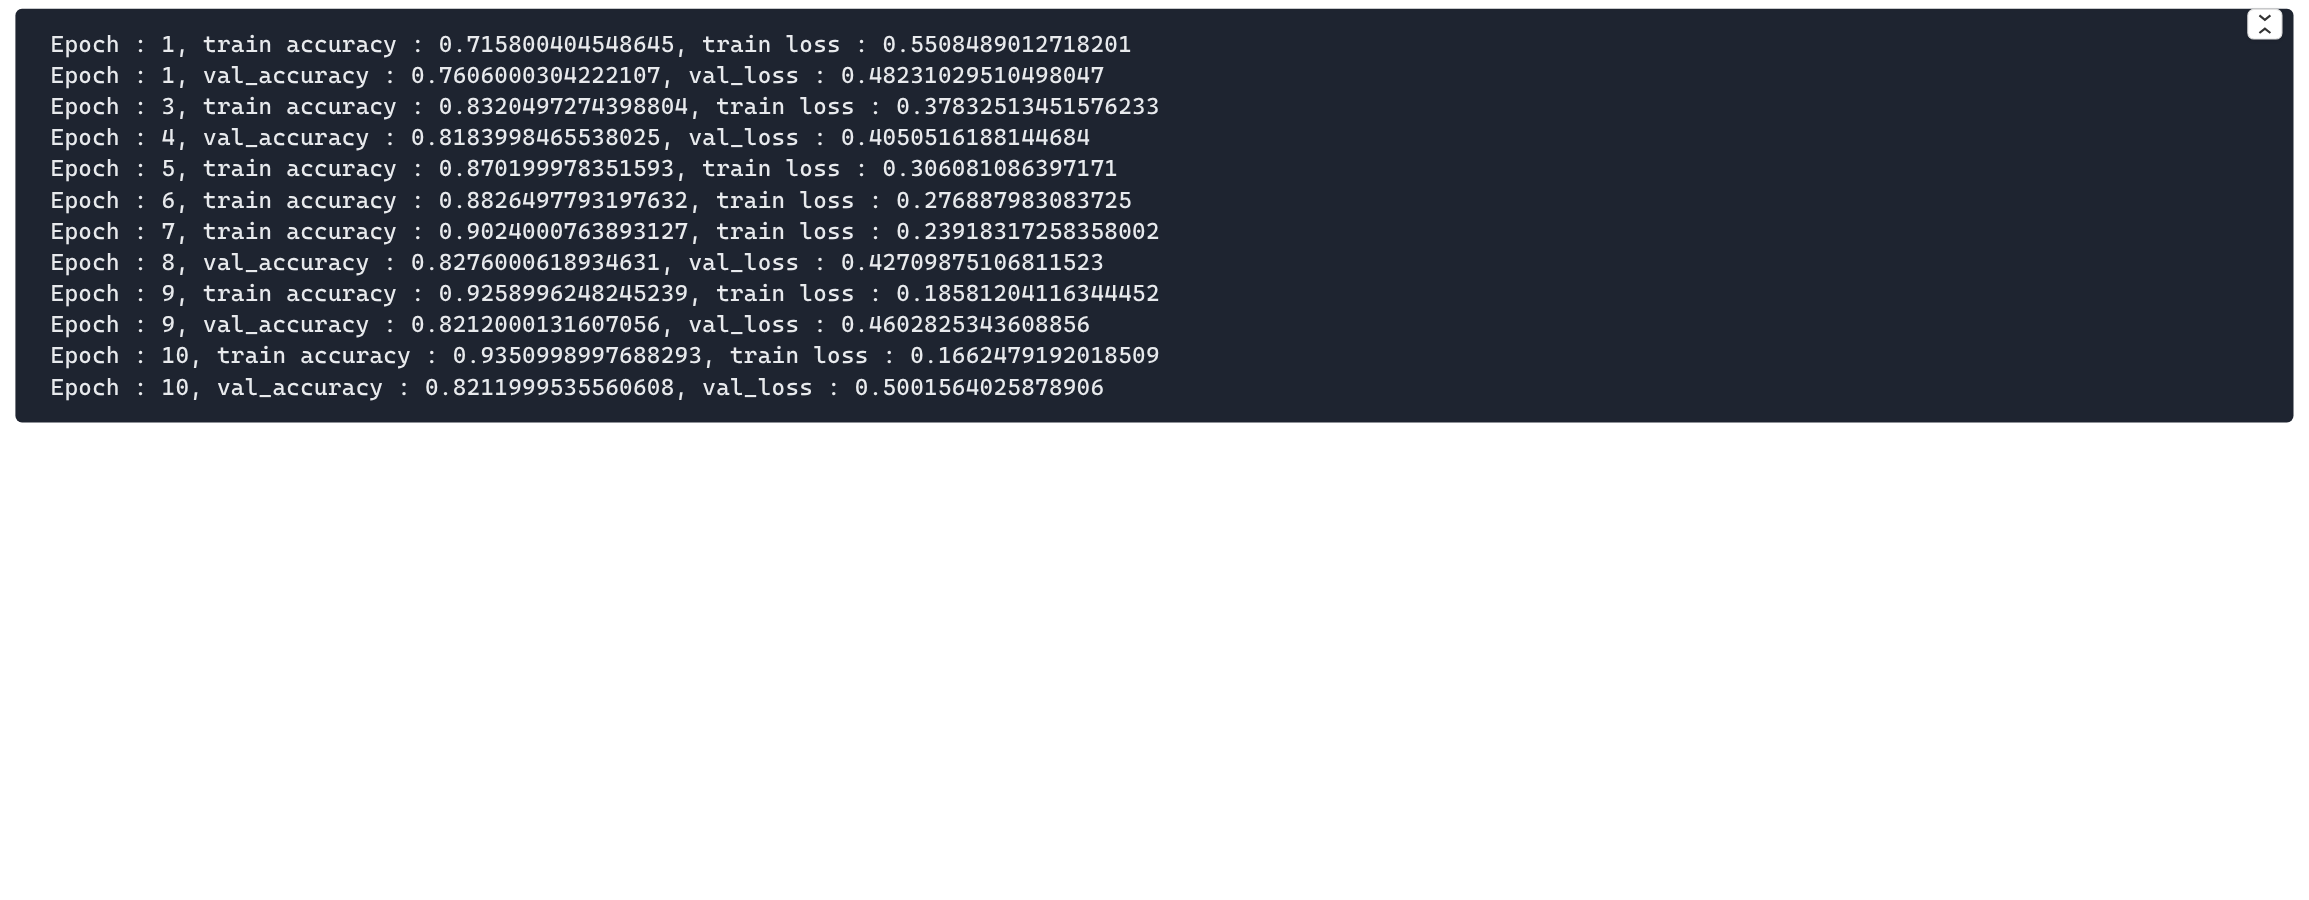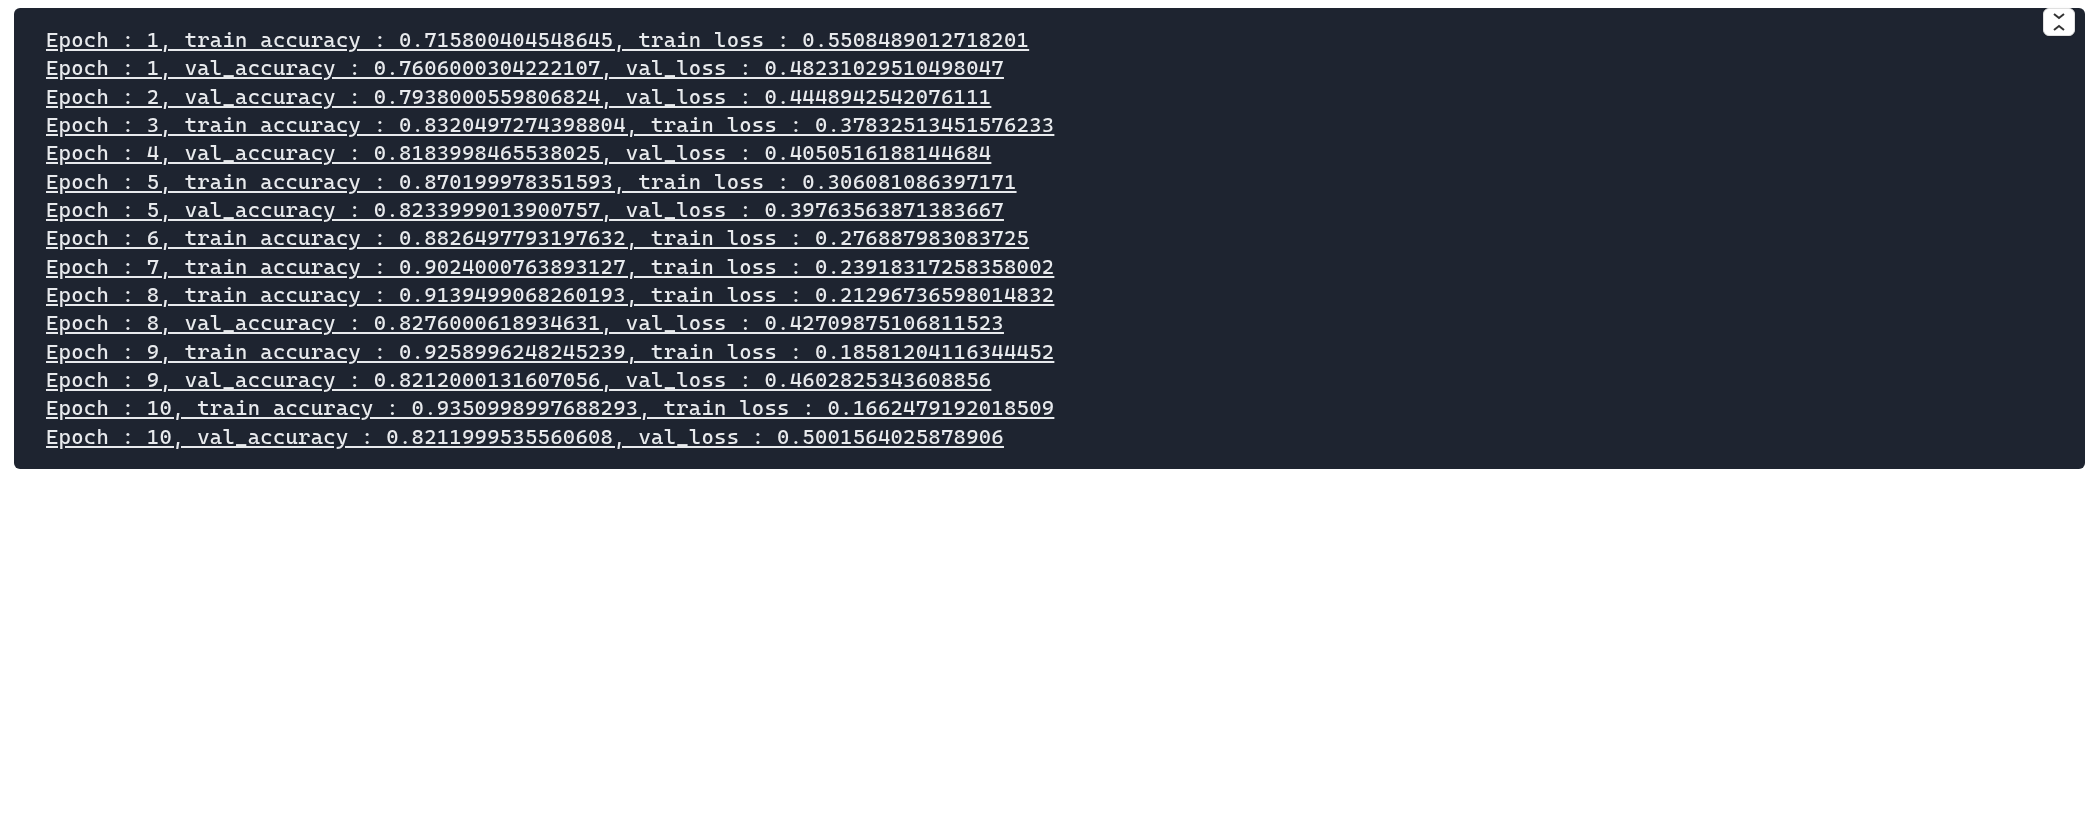--- a/index.html
+++ b/index.html
@@ -15,21 +15,20 @@
     }
     .output-cell {
       background: #1e2430;
       border-radius: 6px;
       padding: 18px 32px;
       color: #e8eaed;
       font-size: 21px;
       line-height: 1.35;
       letter-spacing: 0.3px;
       overflow: hidden;
-      text-decoration: underline;
     }
     .output-line {
       white-space: pre;
       font-family: inherit;
     }
     .collapse-toggle {
       position: absolute;
       top: 8px;
       right: 24px;
       width: 32px;
@@ -61,26 +60,23 @@
       <polyline points="1,1 6,5 11,1"></polyline>
     </svg>
   <svg viewBox="0 0 12 6">
       <polyline points="1,5 6,1 11,5"></polyline>
     </svg>
 </div>
 
 <div class="output-cell">
   <div class="output-line">Epoch : 1, train accuracy : 0.715800404548645, train loss : 0.5508489012718201</div>
   <div class="output-line">Epoch : 1, val_accuracy : 0.7606000304222107, val_loss : 0.48231029510498047</div>
-  <div class="output-line">Epoch : 2, val_accuracy : 0.7938000559806824, val_loss : 0.4448942542076111</div>
   <div class="output-line">Epoch : 3, train accuracy : 0.8320497274398804, train loss : 0.37832513451576233</div>
   <div class="output-line">Epoch : 4, val_accuracy : 0.8183998465538025, val_loss : 0.4050516188144684</div>
   <div class="output-line">Epoch : 5, train accuracy : 0.870199978351593, train loss : 0.306081086397171</div>
-  <div class="output-line">Epoch : 5, val_accuracy : 0.8233999013900757, val_loss : 0.39763563871383667</div>
   <div class="output-line">Epoch : 6, train accuracy : 0.8826497793197632, train loss : 0.276887983083725</div>
   <div class="output-line">Epoch : 7, train accuracy : 0.9024000763893127, train loss : 0.23918317258358002</div>
-  <div class="output-line">Epoch : 8, train accuracy : 0.9139499068260193, train loss : 0.21296736598014832</div>
   <div class="output-line">Epoch : 8, val_accuracy : 0.8276000618934631, val_loss : 0.42709875106811523</div>
   <div class="output-line">Epoch : 9, train accuracy : 0.9258996248245239, train loss : 0.18581204116344452</div>
   <div class="output-line">Epoch : 9, val_accuracy : 0.8212000131607056, val_loss : 0.4602825343608856</div>
   <div class="output-line">Epoch : 10, train accuracy : 0.9350998997688293, train loss : 0.1662479192018509</div>
   <div class="output-line">Epoch : 10, val_accuracy : 0.8211999535560608, val_loss : 0.5001564025878906</div>
 </div>
 
 </body></html>

